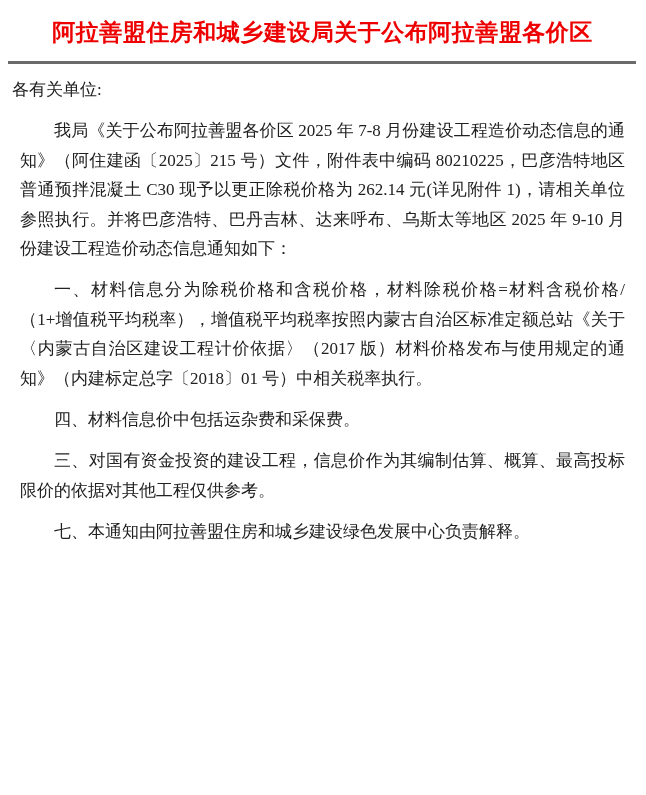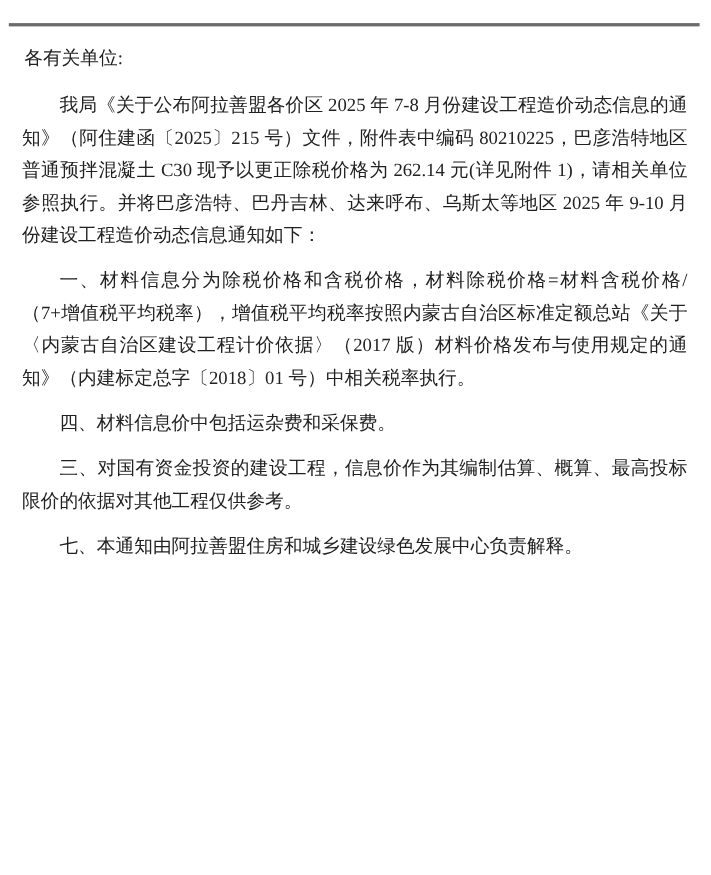--- a/index.html
+++ b/index.html
@@ -40,37 +40,38 @@
     margin:9px 1px 0 0;
   }
   .doc-body{
     margin-top:11px;
     font-size:17px;
     line-height:29.4px;
     color:var(--body-text);
     text-align:justify;
     text-justify:inter-ideograph;
   }
-  .salutation{margin:14px;}
+  .salutation{margin:4px;}
   .para{margin:12px;text-indent:2em;}
 </style>
 </head>
 <body>
 
 <div class="page">
 
   <header class="title-block">
+    <h1 class="title-line">阿拉善盟住房和城乡建设局关于公布阿拉善盟各价区</h1>
   </header>
 
   <hr class="separator">
 
   <main class="doc-body">
     <p class="salutation">各有关单位:</p>
     <div id="paragraphs">
         <p class="para">我局《关于公布阿拉善盟各价区 2025 年 7-8 月份建设工程造价动态信息的通知》（阿住建函〔2025〕215 号）文件，附件表中编码 80210225，巴彦浩特地区普通预拌混凝土 C30 现予以更正除税价格为 262.14 元(详见附件 1)，请相关单位参照执行。并将巴彦浩特、巴丹吉林、达来呼布、乌斯太等地区 2025 年 9-10 月份建设工程造价动态信息通知如下：</p>
-        <p class="para">一、材料信息分为除税价格和含税价格，材料除税价格=材料含税价格/（7+增值税平均税率），增值税平均税率按照内蒙古自治区标准定额总站《关于〈内蒙古自治区建设工程计价依据〉（2017 版）材料价格发布与使用规定的通知》（内建标定总字〔2018〕01 号）中相关税率执行。</p>
+        <p class="para">一、材料信息分为除税价格和含税价格，材料除税价格=材料含税价格/（1+增值税平均税率），增值税平均税率按照内蒙古自治区标准定额总站《关于〈内蒙古自治区建设工程计价依据〉（2017 版）材料价格发布与使用规定的通知》（内建标定总字〔2018〕01 号）中相关税率执行。</p>
         <p class="para">四、材料信息价中包括运杂费和采保费。</p>
         <p class="para">三、对国有资金投资的建设工程，信息价作为其编制估算、概算、最高投标限价的依据对其他工程仅供参考。</p>
         <p class="para">七、本通知由阿拉善盟住房和城乡建设绿色发展中心负责解释。</p>
       </div>
   </main>
 
 </div>
 
 </body></html>

